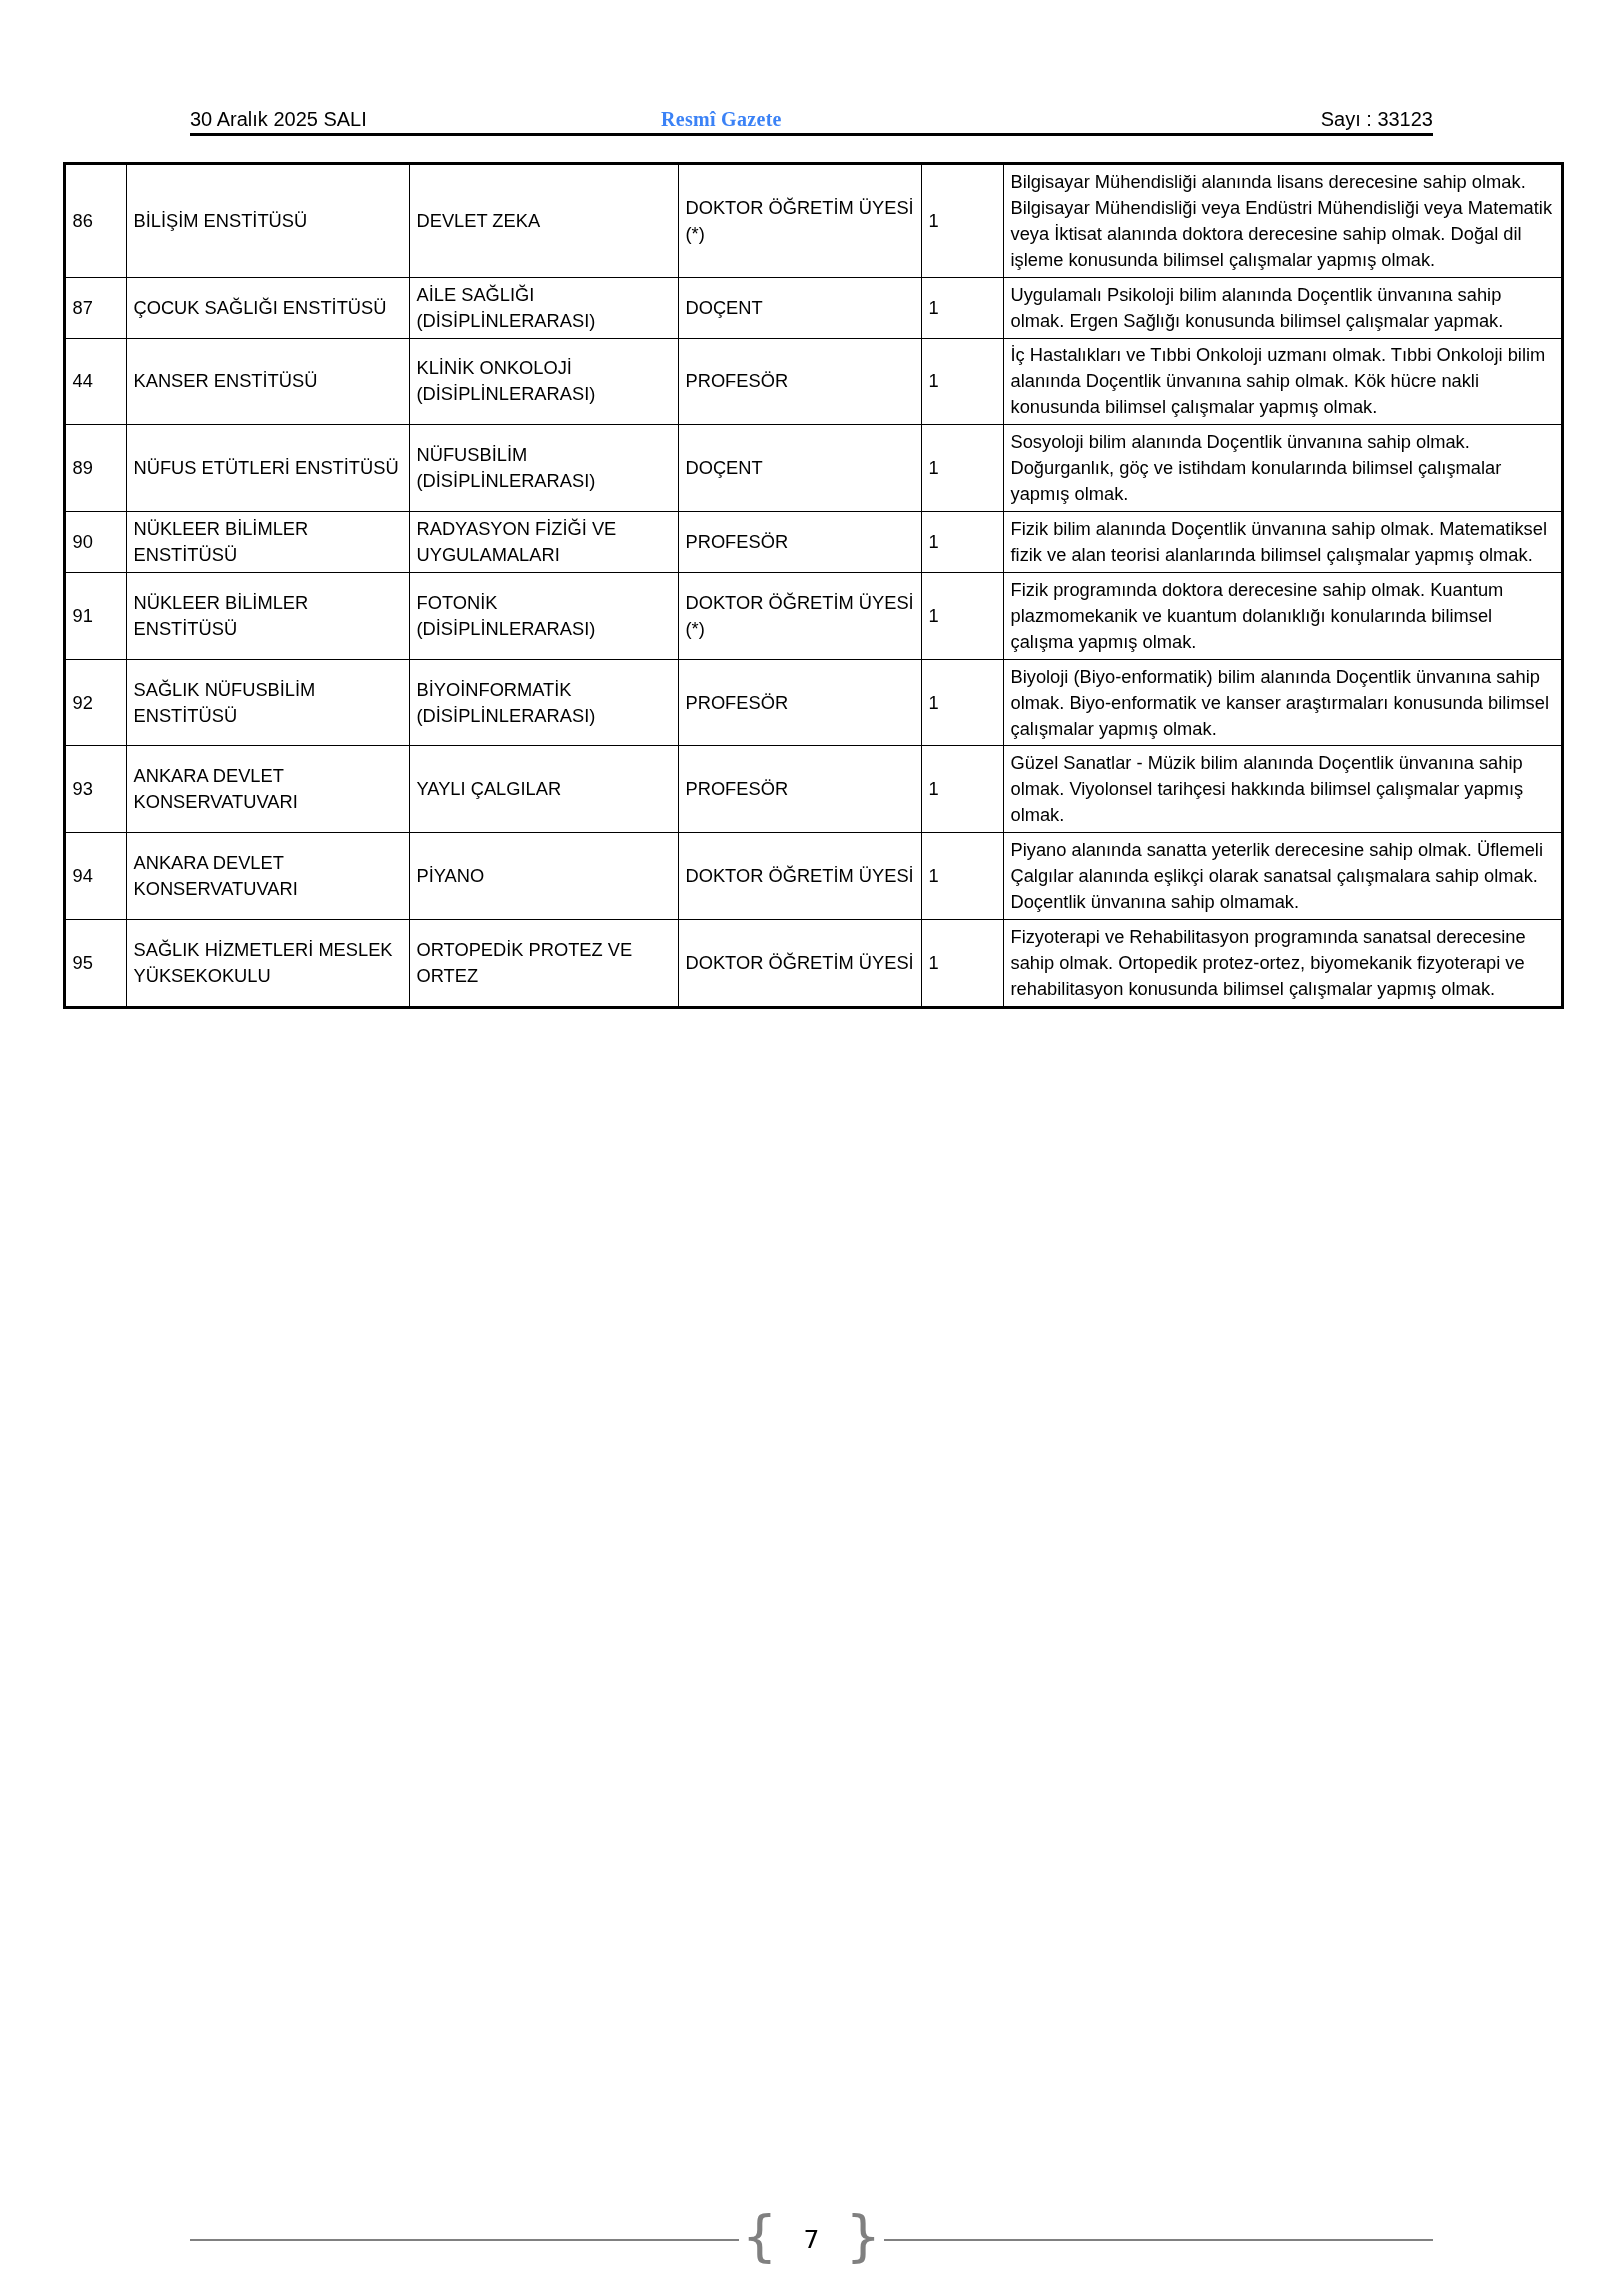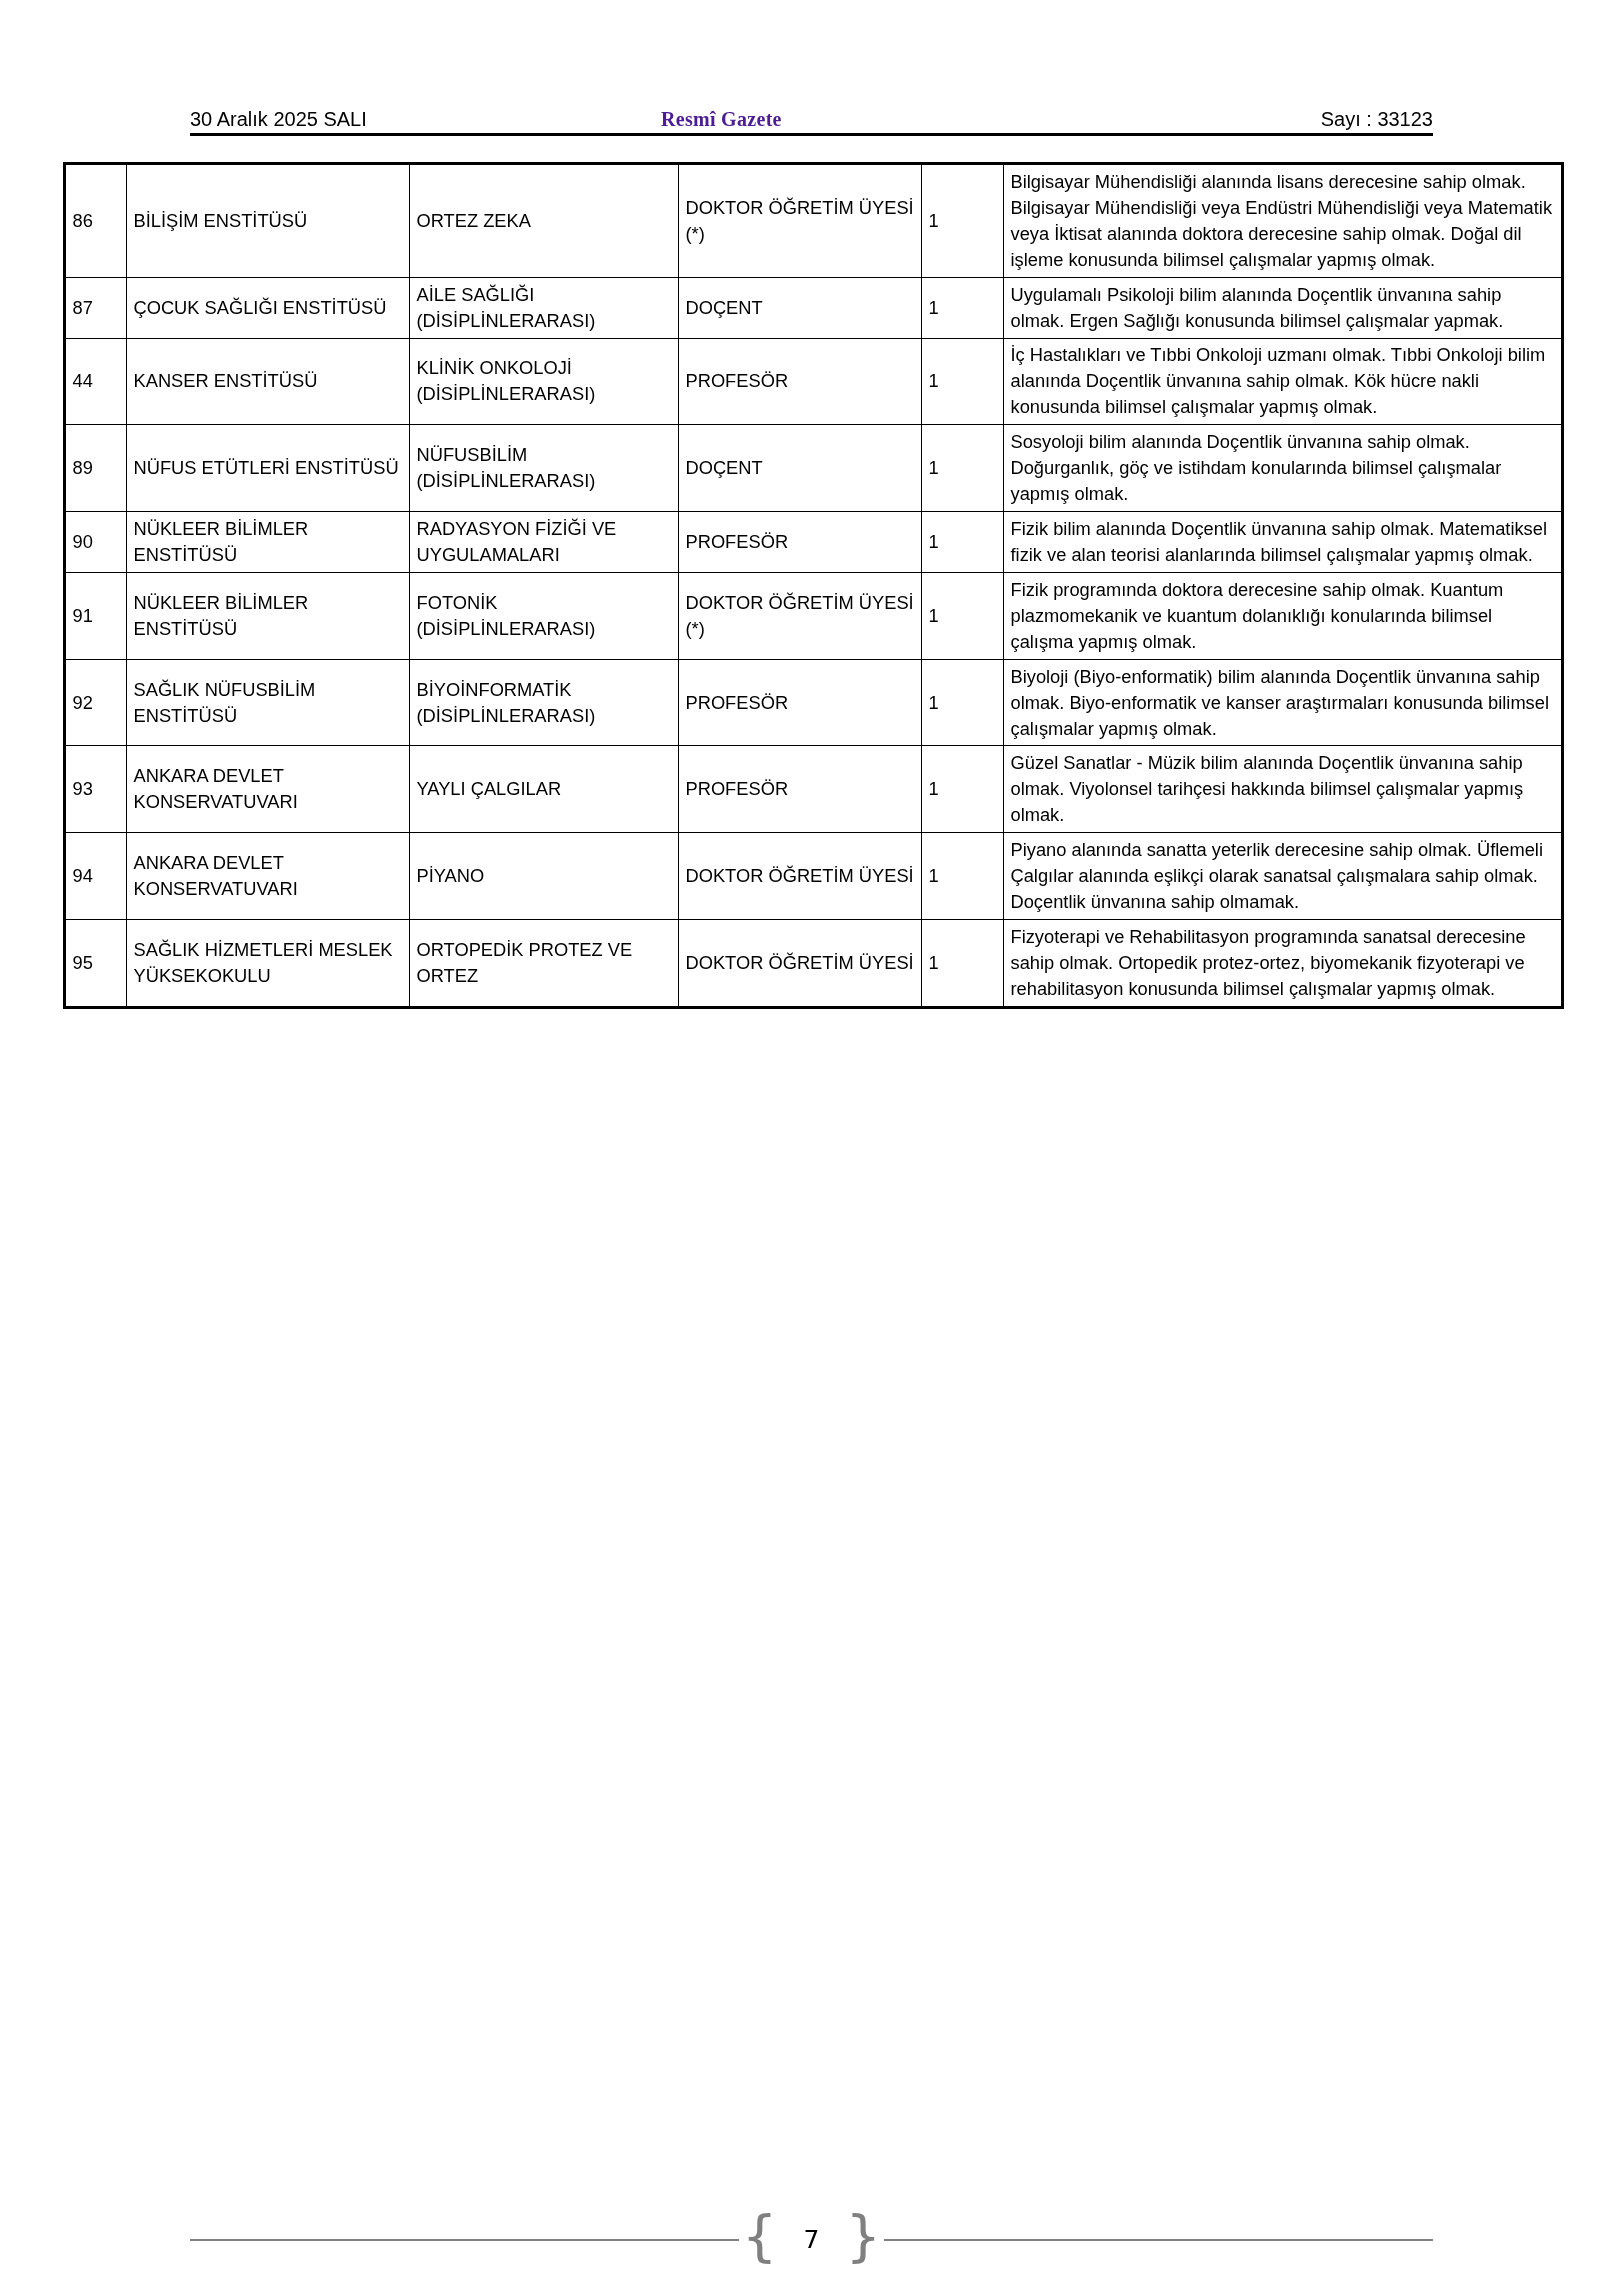--- a/index.html
+++ b/index.html
@@ -40,21 +40,21 @@
     font-size: 20px;
     line-height: 23.6px;
     white-space: nowrap;
   }
   .hdr-date  { left: 0px; }
   .hdr-title {
     left: 471px;
     font-family: "Liberation Serif", serif;
     font-weight: bold;
     font-size: 27px;
-    color: #4c1d95;
+    color: #3b82f6;
     letter-spacing: 0.3px;
     margin-top: 24px;
   }
   .hdr-issue { right: 0px; font-size: 19px; }
 
   .hdr-rule {
     position: absolute;
     left: 190px;
     top: 133px;
     width: 1243px;
@@ -157,21 +157,21 @@
         <col class="c-dept">
       <col class="c-title">
         <col class="c-qty">
         <col class="c-desc">
     </colgroup>
     <tbody>
 
       <tr>
         <td class="no">86</td>
         <td class="inst">BİLİŞİM ENSTİTÜSÜ</td>
-        <td class="dept">ORTEZ ZEKA</td>
+        <td class="dept">DEVLET ZEKA</td>
         <td class="title">DOKTOR ÖĞRETİM ÜYESİ (*)</td>
         <td class="qty">1</td>
         <td class="desc">Bilgisayar Mühendisliği alanında lisans derecesine sahip olmak. Bilgisayar Mühendisliği veya Endüstri Mühendisliği veya Matematik veya İktisat alanında doktora derecesine sahip olmak. Doğal dil işleme konusunda bilimsel çalışmalar yapmış olmak.</td>
       </tr>
 
       <tr>
         <td class="no">87</td>
         <td class="inst">ÇOCUK SAĞLIĞI ENSTİTÜSÜ</td>
         <td class="dept">AİLE SAĞLIĞI (DİSİPLİNLERARASI)</td>
         <td class="title">DOÇENT</td>

